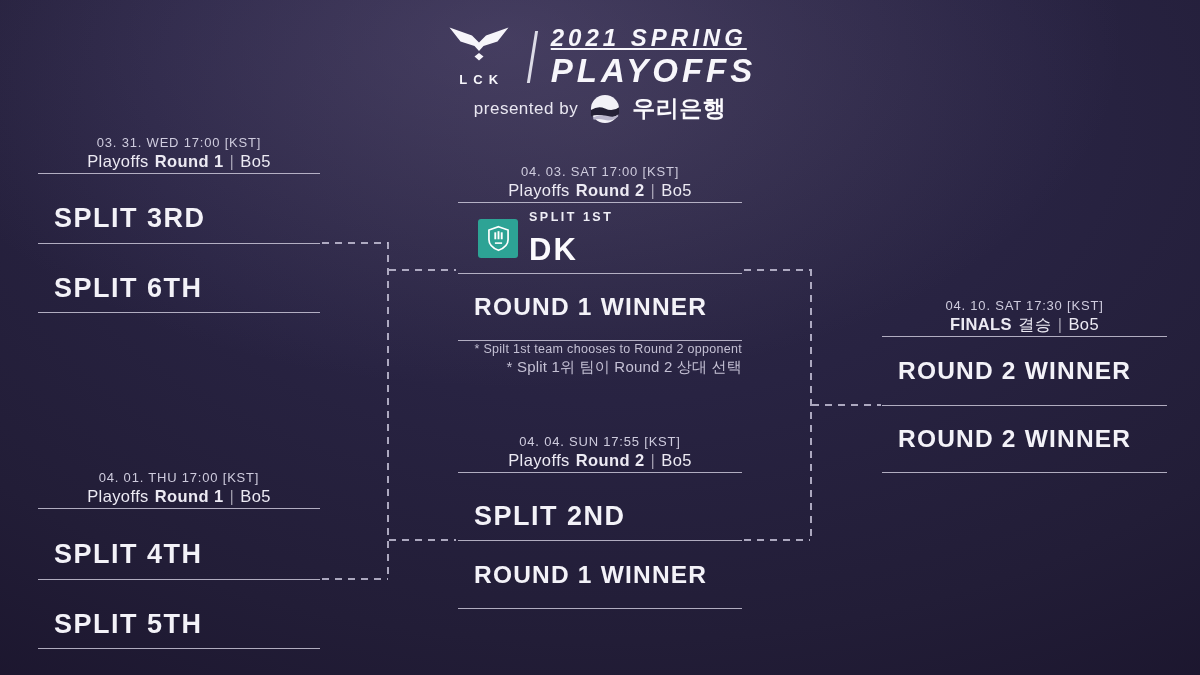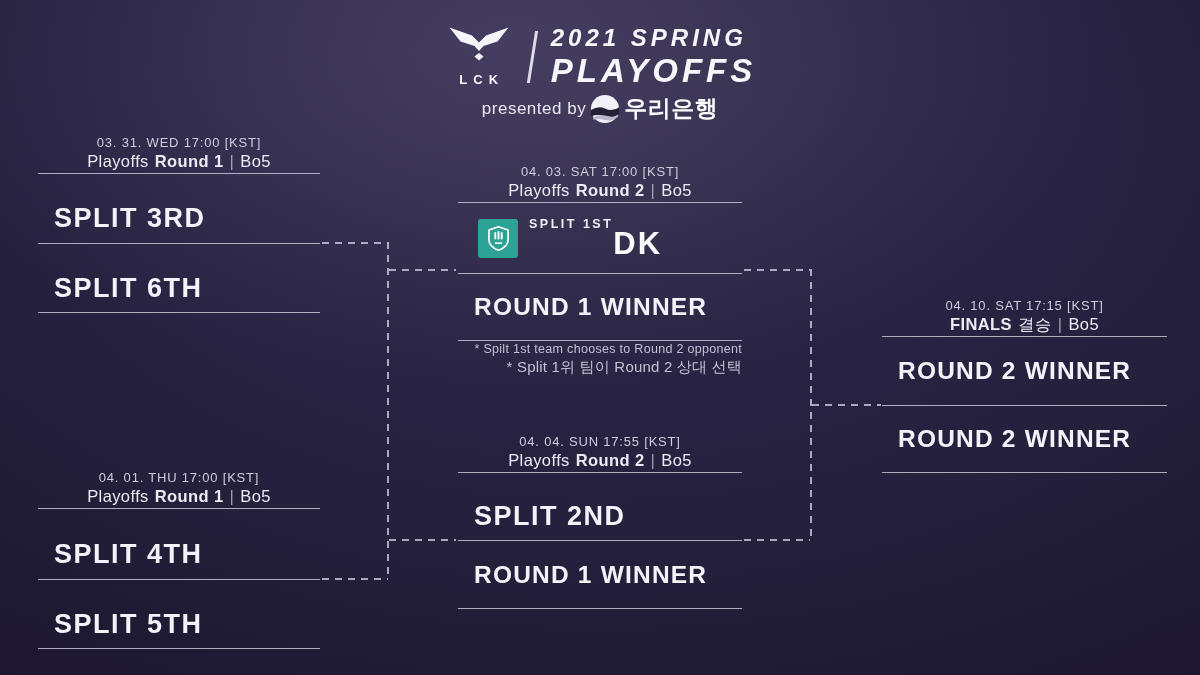--- a/index.html
+++ b/index.html
@@ -10,23 +10,23 @@
       radial-gradient(1000px 560px at 42% 6%, rgba(125,112,160,.30), rgba(125,112,160,0) 62%),
       radial-gradient(1600px 1000px at 50% 18%, #2f2a46 0%, #282342 28%, #221d37 52%, #181229 78%, #120d1c 100%);
   }
 
   
   .brand { position:absolute; top:26px; left:0; right:0; display:flex; justify-content:center; align-items:center; gap:17px; }
   .lck-block { display:flex; flex-direction:column; align-items:center; gap:12px; }
   .lck-word { font-size:13px; font-weight:bold; color:#f6f5fa; letter-spacing:6px; padding-left:6px; line-height:1; }
   .brand-divider { width:3px; height:52px; background:rgba(243,242,250,.88); transform:skewX(-9deg); }
   .title-block { display:flex; flex-direction:column; }
-  .title-1 { font-size:24px; font-weight:bold; font-style:italic; letter-spacing:4px; color:#f7f6fb; line-height:1; }
+  .title-1 { font-size:24px; font-weight:bold; font-style:italic; letter-spacing:4px; color:#f7f6fb; line-height:1;text-decoration:underline; }
   .title-2 { font-size:33px; font-weight:bold; font-style:italic; letter-spacing:4px; color:#f7f6fb; line-height:1; margin-top:4px; }
-  .presented { position:absolute; top:93px; left:0; right:0; display:flex; justify-content:center; align-items:center; gap:4px; }
+  .presented { position:absolute; top:93px; left:0; right:0; display:flex; justify-content:center; align-items:center; gap:12px; }
   .presented-text { font-size:17px; color:#e9e7f1; letter-spacing:.5px; }
   .sponsor-name { font-size:23px; font-weight:bold; color:#fbfafd; letter-spacing:.5px; }
 
   
   .match { position:absolute; }
   .m-head { text-align:center; }
   .m-date { font-size:13px; color:#cfccde; letter-spacing:.8px; line-height:16px; white-space:nowrap; }
   .m-stage { display:flex; justify-content:center; align-items:baseline; gap:6px; font-size:16.5px; color:#eceaf3; letter-spacing:.4px; line-height:20px; margin-bottom:2px; white-space:nowrap; }
   .m-stage .bold { font-weight:bold; }
   .m-stage .sep { opacity:.6; font-weight:normal; }
@@ -34,21 +34,21 @@
   .slot { display:flex; align-items:center; padding-left:16px; }
   .team { font-weight:bold; color:#f3f2f8; white-space:nowrap; }
   .team-lg { font-size:27px; letter-spacing:1.5px;margin-top:20px; }
   .team-sm { font-size:24.5px; letter-spacing:1.2px; }
 
   .s70{height:70px} .s69{height:69px} .s68{height:68px} .s67{height:67px} .s66{height:66px}
 
   
   .seed-slot { gap:11px; padding-left:20px; }
   .dk-logo { width:40px; height:39px; background:#2da395; border-radius:3px; display:flex; align-items:center; justify-content:center; flex:none; }
-  .seed-text { display:flex; flex-direction:row; justify-content:center; }
+  .seed-text { display:flex; flex-direction:column; justify-content:center; }
   .seed-label { font-size:12.5px; font-weight:bold; letter-spacing:2.5px; color:#efeef6; line-height:1; }
   .team-code { font-size:31px; font-weight:bold; letter-spacing:2px; color:#fbfafd; line-height:1; margin-top:10px; }
 
   
   .footnotes { text-align:right; color:#c4c0d4; }
   .fn-en { font-size:12.5px; letter-spacing:.3px; line-height:16px; }
   .fn-ko { font-size:15px; letter-spacing:.2px; line-height:19px; }
 
   
   .dash-h { position:absolute; height:2px;
@@ -181,21 +181,21 @@
     </div>
     <div class="rule"></div>
     <div class="slot s67">
       <span class="team team-sm">ROUND 1 WINNER</span>
     </div>
     <div class="rule"></div>
   </div>
 
   <div class="match" style="left:882px; top:298px; width:285px;">
     <div class="m-head">
-      <div class="m-date">04. 10. SAT 17:15 [KST]</div>
+      <div class="m-date">04. 10. SAT 17:30 [KST]</div>
       <div class="m-stage">
         <span class="bold">FINALS</span>
         <span>결승</span>
         <span class="sep">|</span>
         <span>Bo5</span>
       </div>
     </div>
     <div class="rule"></div>
     <div class="slot s68">
       <span class="team team-sm">ROUND 2 WINNER</span>

